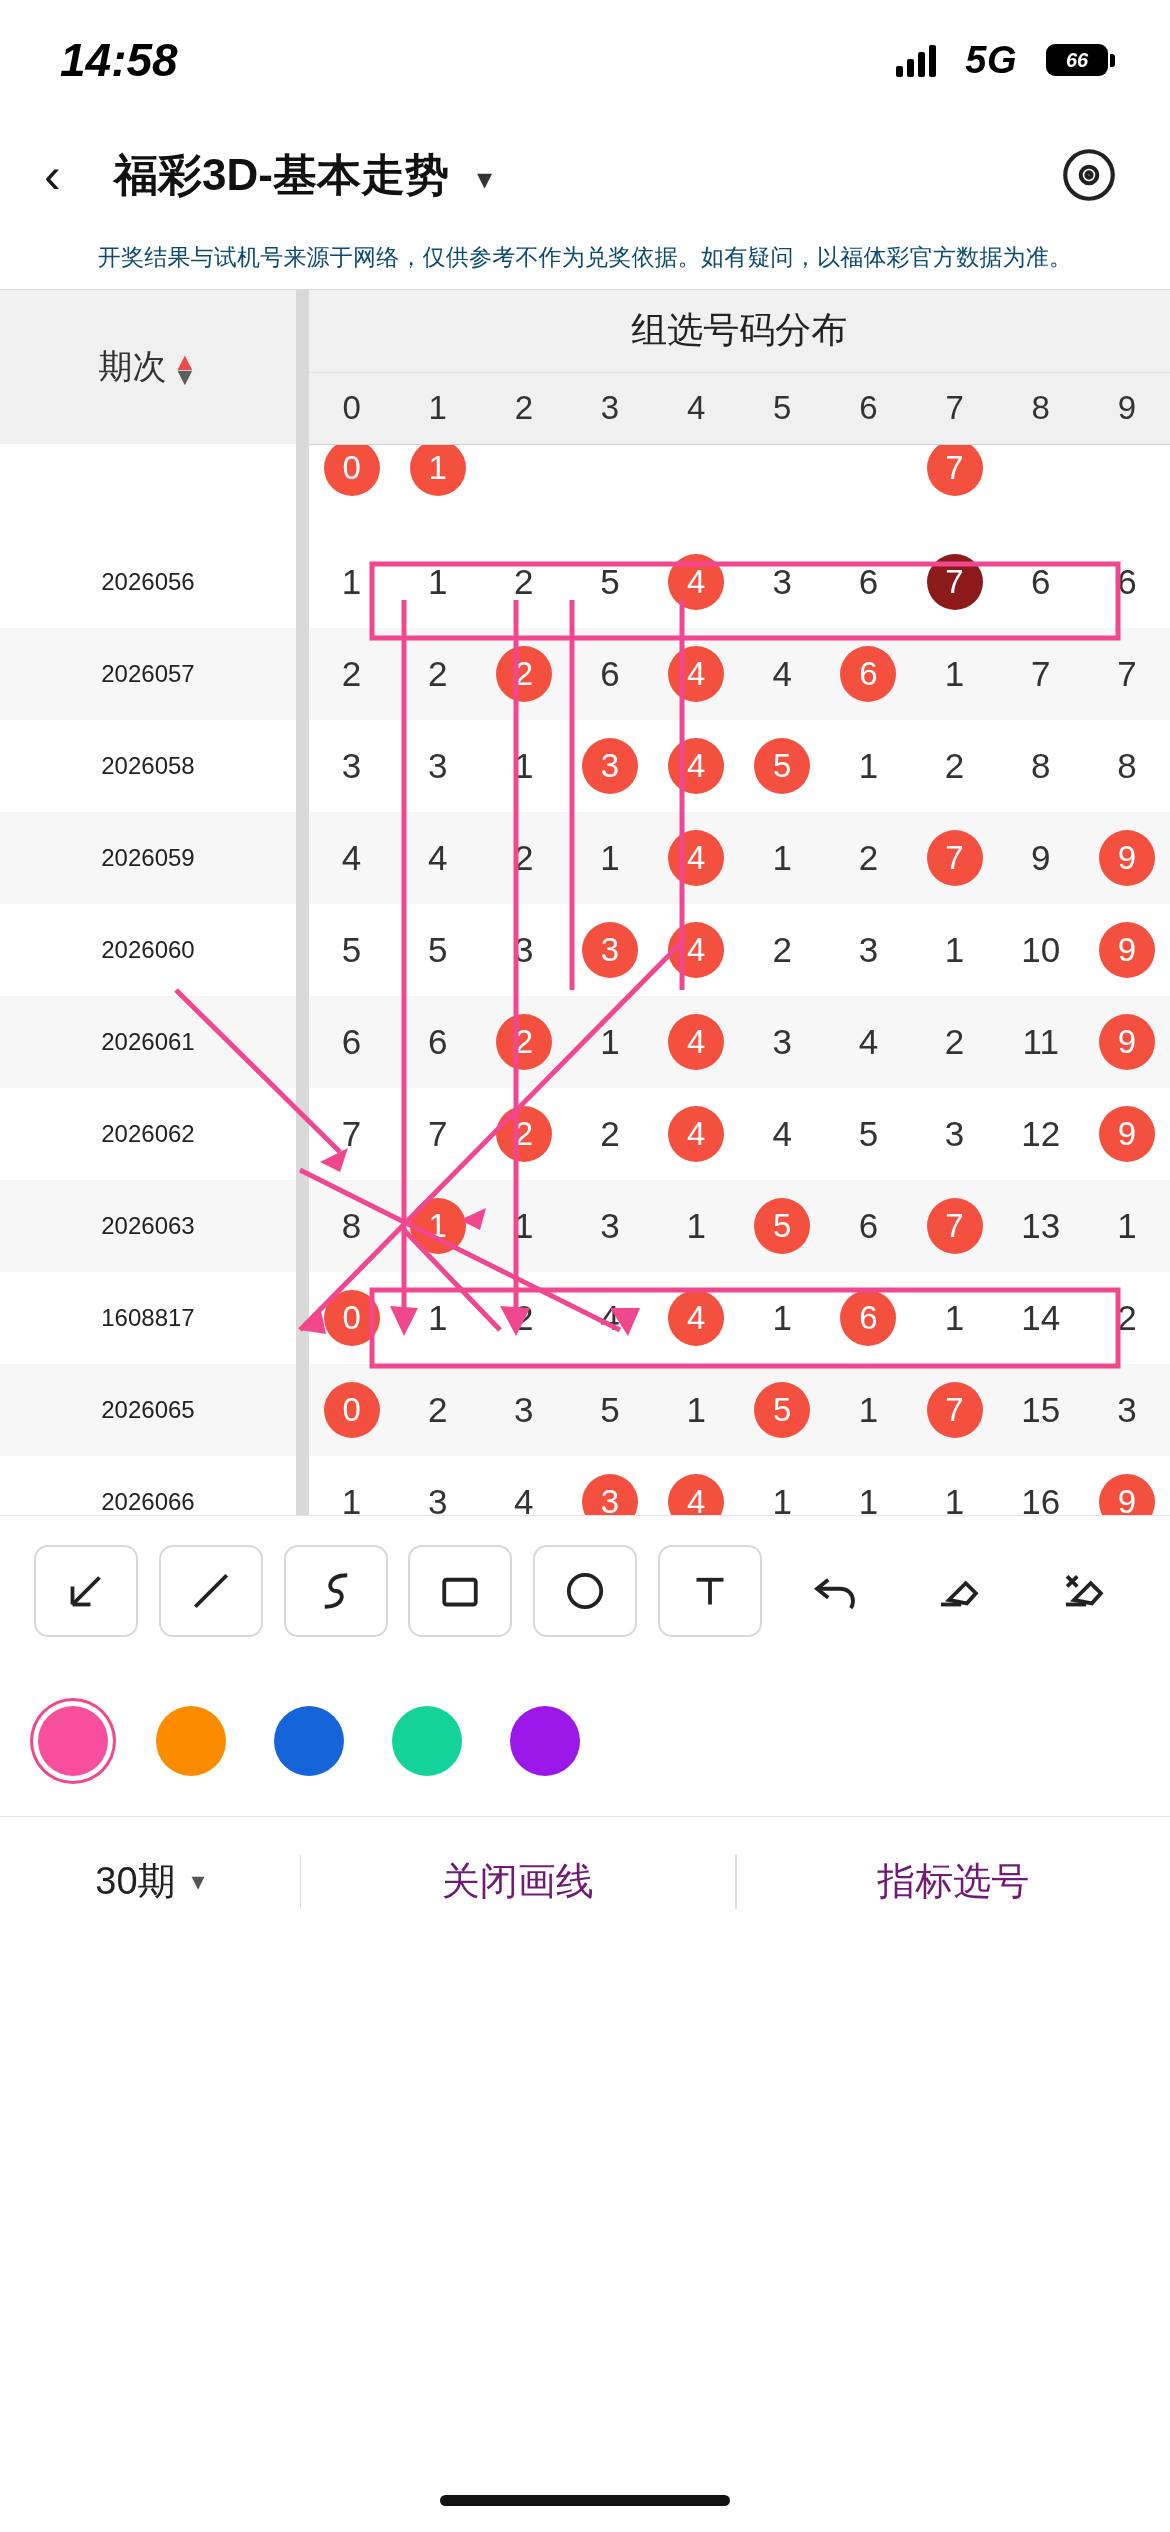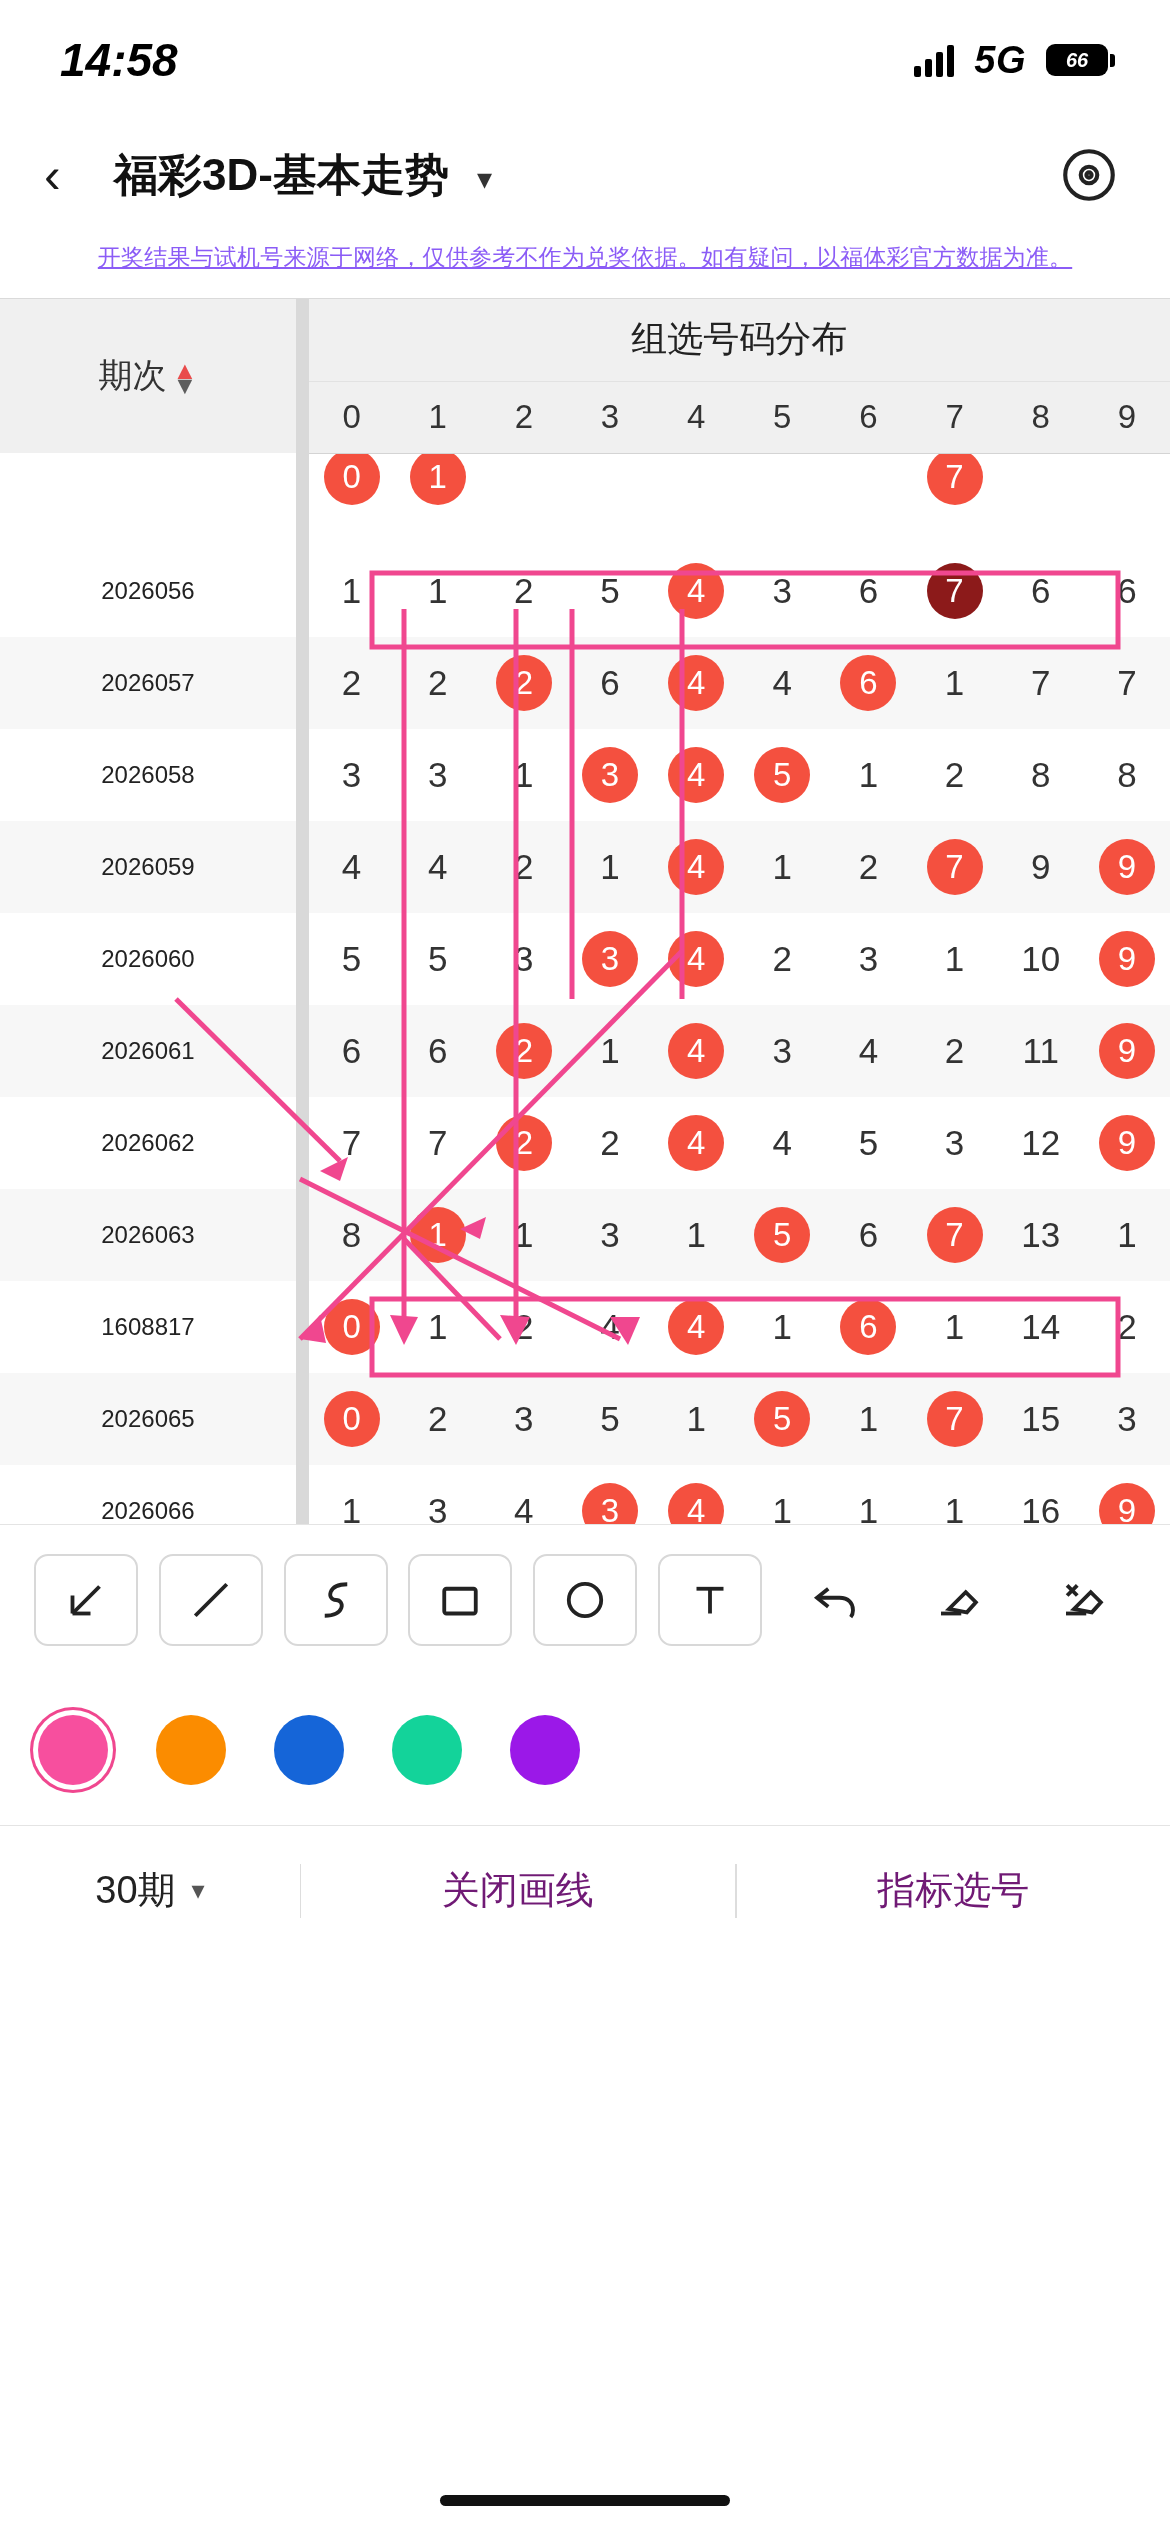--- a/index.html
+++ b/index.html
@@ -12,21 +12,21 @@
     position: relative;
   }
 
   
   .statusbar {
     height: 120px;
     display: flex; align-items: center; justify-content: space-between;
     padding: 0 62px 0 60px;
     font-size: 46px; font-weight: bold; color: #000; font-style: italic;
   }
-  .sb-right { display:flex; align-items:center; gap:20px; }
+  .sb-right { display:flex; align-items:center; gap:29px; }
   .sig { display:flex; align-items:flex-end; gap:4px; height:34px; }
   .sig i { display:block; width:7px; background:#000; border-radius:2px; }
   .sig i:nth-child(1){height:11px}
   .sig i:nth-child(2){height:18px}
   .sig i:nth-child(3){height:25px}
   .sig i:nth-child(4){height:32px}
   .net { font-size: 38px; font-weight: 600; letter-spacing:0.5px; }
   .batt {
     width: 62px; height: 32px; border-radius: 9px; background:#000;
     color:#fff; font-size:20px; font-weight:700;
@@ -46,22 +46,22 @@
     position: relative;
   }
   .back { font-size: 50px; color:#1a1a1a; line-height:1; width:56px; }
   .nav-title { font-size: 44px; font-weight: bold; color:#111; margin-left: 14px; }
   .nav-caret { font-size: 30px; color:#333; margin-left: 28px; transform: translateY(3px); }
   .nav-gear { margin-left:auto; width:62px; height:62px; }
   .nav-gear svg { width:62px; height:62px; }
 
   
   .notice {
-    font-size: 23px; color:#8b5cf6; text-align:center;
-    padding: 12px 0 25px; letter-spacing:0.2px;text-decoration:underline;
+    font-size: 23px; color:#0c4a6e; text-align:center;
+    padding: 12px 0 16px; letter-spacing:0.2px;
   }
 
   
   .table-wrap {
     position: relative;
     border-top: 1px solid #dadada;
     height: 1226px;
     overflow: hidden;
   }
   table.grid { border-collapse: collapse; width: 1170px; table-layout: fixed; }

